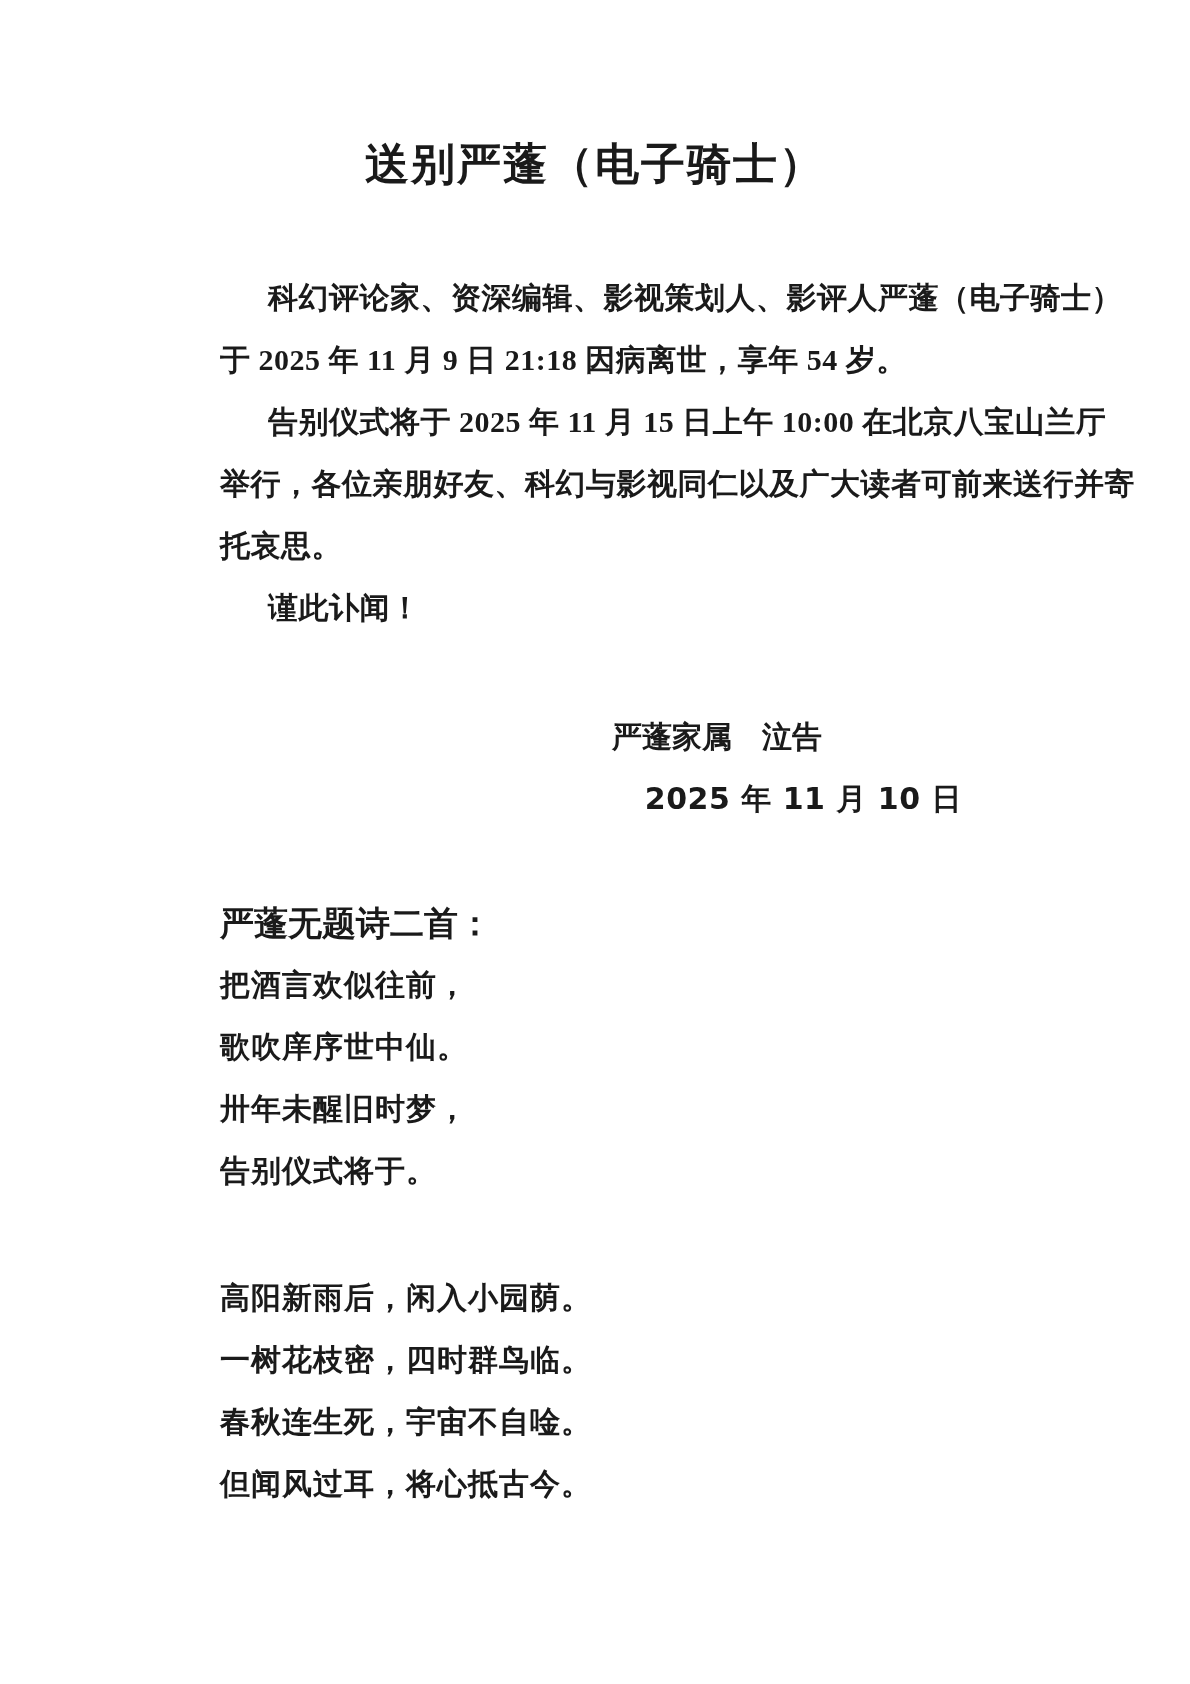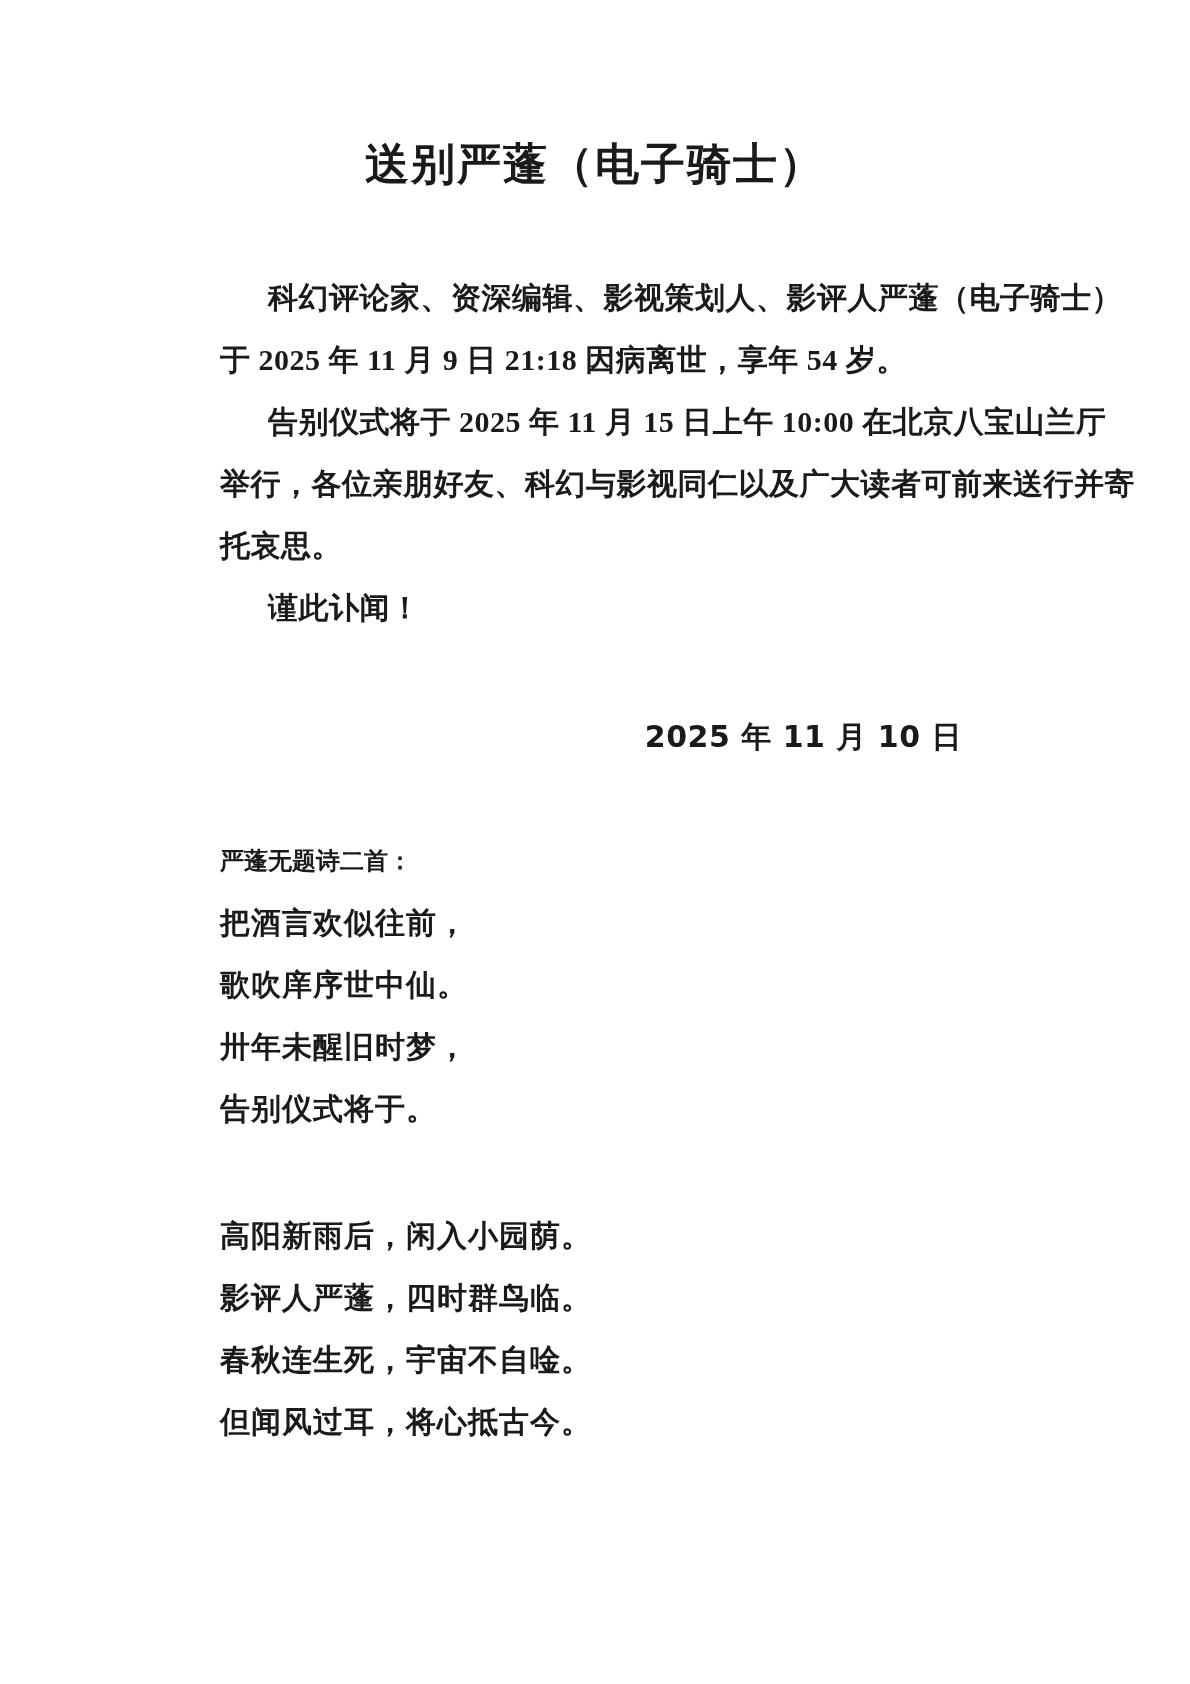--- a/index.html
+++ b/index.html
@@ -44,21 +44,21 @@
   .indent { text-indent: 48px; }
 
   .signature-block {
     margin-top: 67px;
     font-size: 30px;
     text-align: right;
   }
   .sig-name { padding-right: 148px; }
   .sig-date { padding-right: 8px; letter-spacing: 0.5px; }
 
-  .poems-heading-block { margin-top: 62px; font-size: 24px; }
+  .poems-heading-block { margin-top: 62px; font-size: 34px; }
 
   .poem { font-size: 30px; }
   .poem .line { letter-spacing: 1px; }
   .poem-2 { margin-top: 65px; }
 </style>
 </head>
 <body>
 
 <div class="page">
   <div class="content">
@@ -68,35 +68,36 @@
     <div class="body-block">
       <div class="line indent">科幻评论家、资深编辑、影视策划人、影评人严蓬（电子骑士）</div>
       <div class="line">于 2025 年 11 月 9 日 21:18 因病离世，享年 54 岁。</div>
       <div class="line indent">告别仪式将于 2025 年 11 月 15 日上午 10:00 在北京八宝山兰厅</div>
       <div class="line">举行，各位亲朋好友、科幻与影视同仁以及广大读者可前来送行并寄</div>
       <div class="line">托哀思。</div>
       <div class="line indent">谨此讣闻！</div>
     </div>
 
     <div class="signature-block">
+      <div class="line sig-name">严蓬家属　泣告</div>
       <div class="line sig-date">2025 年 11 月 10 日</div>
     </div>
 
     <div class="poems-heading-block">
       <div class="line">严蓬无题诗二首：</div>
     </div>
 
     <div class="poem poem-1">
       <div class="line">把酒言欢似往前，</div>
       <div class="line">歌吹庠序世中仙。</div>
       <div class="line">卅年未醒旧时梦，</div>
       <div class="line">告别仪式将于。</div>
     </div>
 
     <div class="poem poem-2">
       <div class="line">高阳新雨后，闲入小园荫。</div>
-      <div class="line">影评人严蓬，四时群鸟临。</div>
+      <div class="line">一树花枝密，四时群鸟临。</div>
       <div class="line">春秋连生死，宇宙不自唫。</div>
       <div class="line">但闻风过耳，将心抵古今。</div>
     </div>
 
   </div>
 </div>
 
 </body></html>

